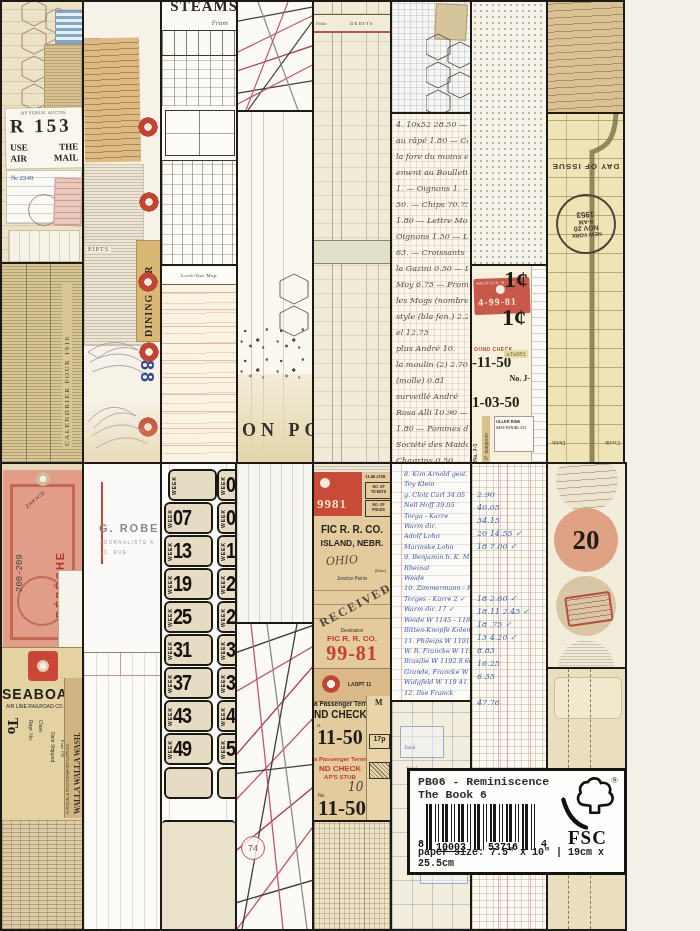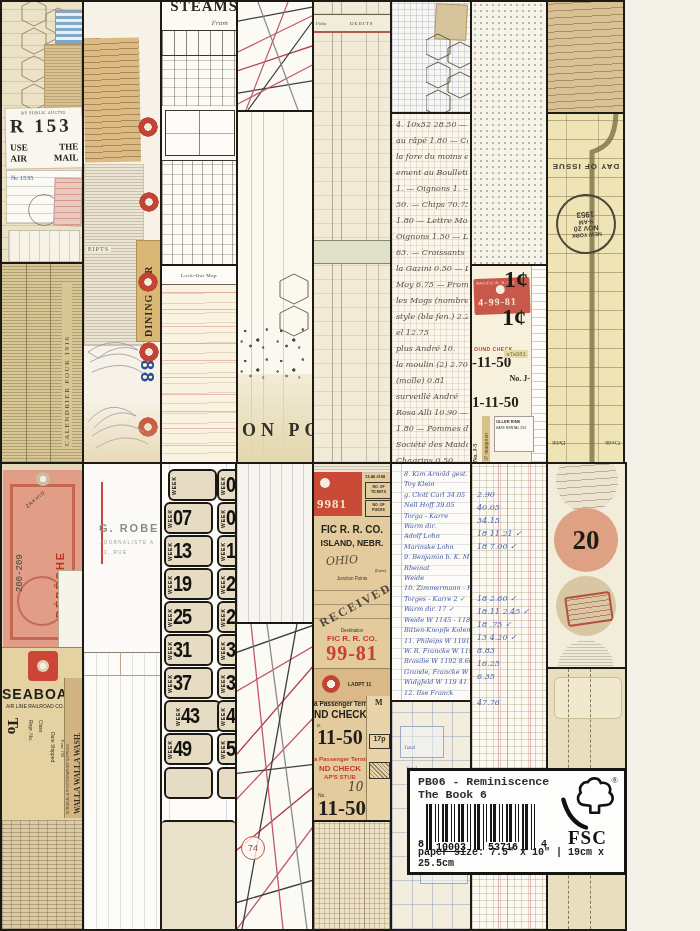--- a/index.html
+++ b/index.html
@@ -52,21 +52,21 @@
       <div class="t ser" style="left:4px;top:34px;width:68px;font-size:9px;font-weight:700;color:#23211b;display:flex;justify-content:space-between;">
         <span>USE</span>
         <span>THE</span>
       </div>
       <div class="t ser" style="left:4px;top:45px;width:68px;font-size:9px;font-weight:700;color:#23211b;display:flex;justify-content:space-between;">
         <span>AIR</span>
         <span>MAIL</span>
       </div>
     </div>
     <div class="t" style="left:4px;top:168px;width:74px;height:52px;background:#fbfaf5;border:1px solid #cbc2ae;background-image:repeating-linear-gradient(0deg,rgba(100,90,70,.25) 0 1px,rgba(0,0,0,0) 1px 9px);">
-      <span class="t ser" style="left:4px;top:3px;font-size:7px;color:#3a5d9e;">№ 1535</span>
+      <span class="t ser" style="left:4px;top:3px;font-size:7px;color:#3a5d9e;">№ 2249</span>
     </div>
     <div class="t" style="left:26px;top:192px;width:30px;height:30px;border:1.5px solid rgba(110,98,80,.7);border-radius:50%;"></div>
     <div class="t" style="left:52px;top:176px;width:26px;height:46px;background:#e8c9bd;border:1px solid #c99;background-image:repeating-linear-gradient(0deg,rgba(180,60,50,.35) 0 1px,rgba(0,0,0,0) 1px 6px);transform:rotate(2deg);"></div>
     <div class="t" style="left:6px;top:228px;width:70px;height:30px;background:#f6f2e6;border:1px solid #c9c0aa;background-image:repeating-linear-gradient(90deg,rgba(120,105,80,.25) 0 1px,rgba(0,0,0,0) 1px 10px);"></div>
   </div>
 
   <div class="tile" style="left:0;top:262px;width:84px;height:202px;background:#d8c795;background-image:repeating-linear-gradient(0deg,rgba(70,58,32,.28) 0 1px,rgba(0,0,0,0) 1px 3px),linear-gradient(90deg,rgba(0,0,0,0) 24px,rgba(70,58,32,.45) 24px 25px,rgba(0,0,0,0) 25px 48px,rgba(70,58,32,.45) 48px 49px,rgba(0,0,0,0) 49px);">
     <span class="t ser vflip" style="right:10px;top:20px;height:160px;font-size:7px;letter-spacing:1.5px;color:#4c432c;background:#d8c795;padding:2px 1px;">CALENDRIER POUR 1916</span>
   </div>
 
@@ -195,21 +195,21 @@
     <div class="t" style="left:2px;top:12px;width:56px;height:36px;background:#c8584a;border-radius:2px;transform:rotate(-2deg);">
       <span class="t" style="left:3px;top:2px;font-size:4px;color:#f3ded0;letter-spacing:.3px;">PACIFIC R. R. CO.</span>
       <span class="t" style="left:22px;top:7px;width:9px;height:9px;border-radius:50%;background:#f3ece0;"></span>
       <span class="t ser" style="left:4px;top:18px;font-size:10px;font-weight:700;color:#f6e8d4;letter-spacing:1px;">4-99-81</span>
     </div>
     <span class="t ser" style="right:18px;top:0;font-size:24px;font-weight:700;color:#1d1b16;">1¢</span>
     <span class="t ser" style="right:20px;top:38px;font-size:24px;font-weight:700;color:#1d1b16;">1¢</span>
     <span class="t" style="left:2px;top:80px;font-size:5px;font-weight:700;color:#b5483a;letter-spacing:.5px;">OUND CHECK</span>
     <span class="t ser" style="left:0;top:88px;font-size:15px;font-weight:700;color:#23211b;">-11-50</span>
     <span class="t" style="right:18px;top:84px;background:#e5daa8;color:#8a7b42;font-size:6px;padding:1px 2px;">aTa981</span>
-    <span class="t ser" style="left:0;top:128px;font-size:15px;font-weight:700;color:#23211b;">1-11-50</span>
+    <span class="t ser" style="left:0;top:128px;font-size:15px;font-weight:700;color:#23211b;">1-03-50</span>
     <span class="t ser" style="right:16px;top:108px;font-size:8px;font-weight:700;color:#2b2822;">No. J-</span>
     <div class="t" style="left:22px;top:150px;width:36px;height:30px;background:#fbf9f2;border:1px solid #a99;padding:2px 1px;">
       <div style="font-size:4px;font-weight:700;color:#3c3830;">OLLER RINK</div>
       <div style="font-size:3.5px;color:#3c3830;margin-top:2px;">KATE RENTAL 25¢</div>
     </div>
     <span class="t vflip" style="left:10px;top:150px;height:44px;background:#d9c28a;font-size:5px;color:#4c4430;padding:1px;">½ teaspoon</span>
     <span class="t vflip ser" style="left:0;top:156px;height:40px;font-size:6px;font-weight:700;color:#3c3830;">No. J-5</span>
   </div>
 
   <div class="tile" style="left:546px;top:0;width:79px;height:114px;background:#d9c194;background-image:repeating-linear-gradient(-3deg,rgba(0,0,0,0) 0 6px,rgba(92,62,30,.38) 6px 7px);"></div>
@@ -337,21 +337,21 @@
         <span class="stamp" style="left:0;">
           <span class="wk">WEEK</span>
           <span class="nm">37</span>
         </span>
         <span class="stamp" style="left:53px;">
           <span class="wk">WEEK</span>
           <span class="nm">38</span>
         </span>
       </div>
         <div class="week-row">
-        <span class="stamp" style="left:0;padding-left:8px;">
+        <span class="stamp" style="left:0;">
           <span class="wk">WEEK</span>
           <span class="nm">43</span>
         </span>
         <span class="stamp" style="left:53px;">
           <span class="wk">WEEK</span>
           <span class="nm">44</span>
         </span>
       </div>
         <div class="week-row">
         <span class="stamp" style="left:0;">
@@ -471,21 +471,21 @@
   </div>
 
   <div class="tile tx-grid7" style="left:470px;top:462px;width:78px;height:469px;background-color:#fbf9f2;">
     <div class="t" style="left:26px;top:0;width:8px;height:100%;border-left:1px solid rgba(214,130,150,.6);border-right:1px solid rgba(214,130,150,.6);"></div>
     <div class="t" style="left:58px;top:0;width:1px;height:100%;background:rgba(214,130,150,.6);"></div>
     <div class="t" style="left:5px;top:24px;width:70px;">
 
     <div class="num-line">2.90</div>
         <div class="num-line">40.05</div>
         <div class="num-line">34.15</div>
-        <div class="num-line">18    11.21 ✓</div>
+        <div class="num-line">20    14.55 ✓</div>
         <div class="num-line">18    7.00 ✓</div>
         <div class="num-line"></div>
         <div class="num-line"></div>
         <div class="num-line"></div>
         <div class="num-line">18    2.60 ✓</div>
         <div class="num-line">18.11   2.45 ✓</div>
         <div class="num-line">18    .75 ✓</div>
         <div class="num-line">13    4.20 ✓</div>
         <div class="num-line">8.83</div>
         <div class="num-line">16.25</div>

